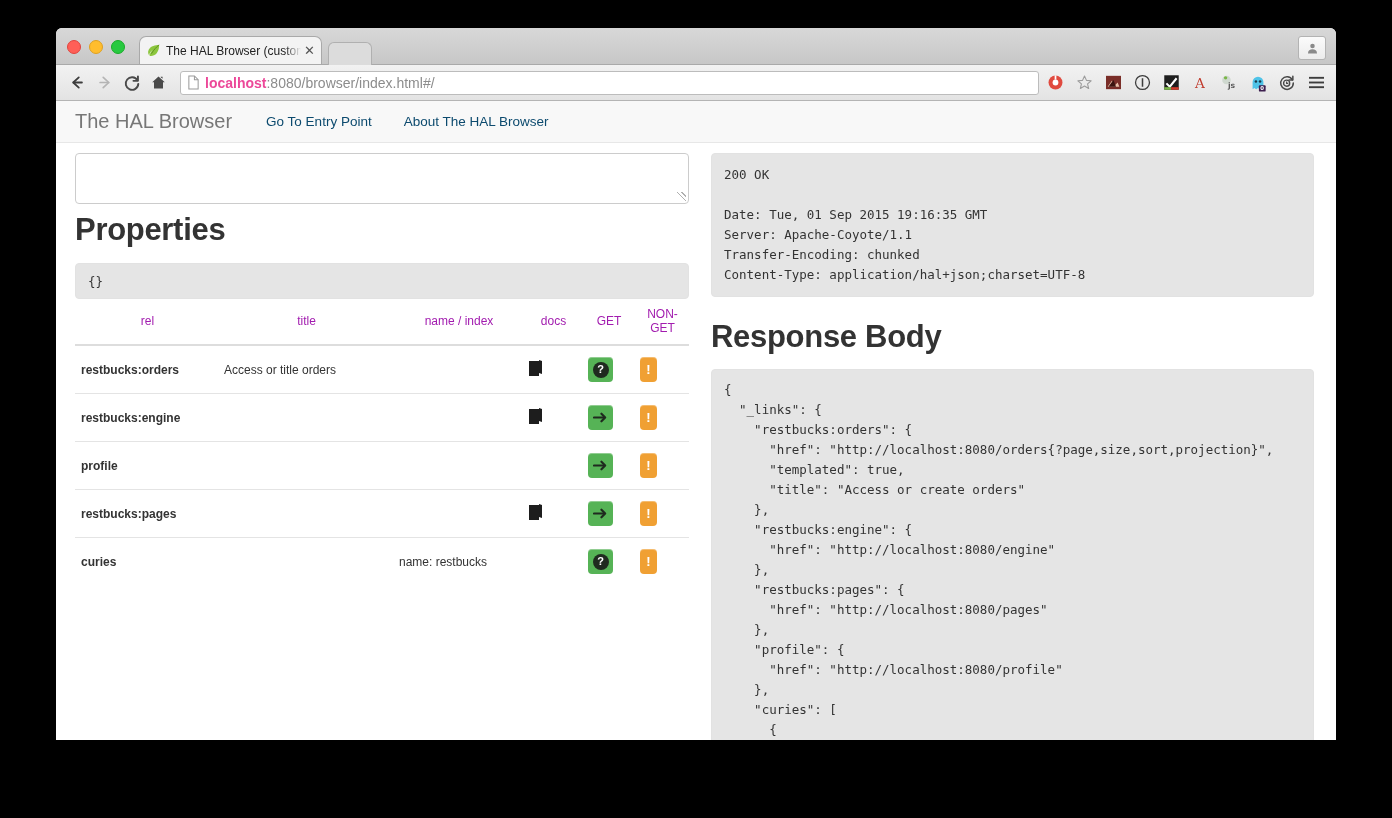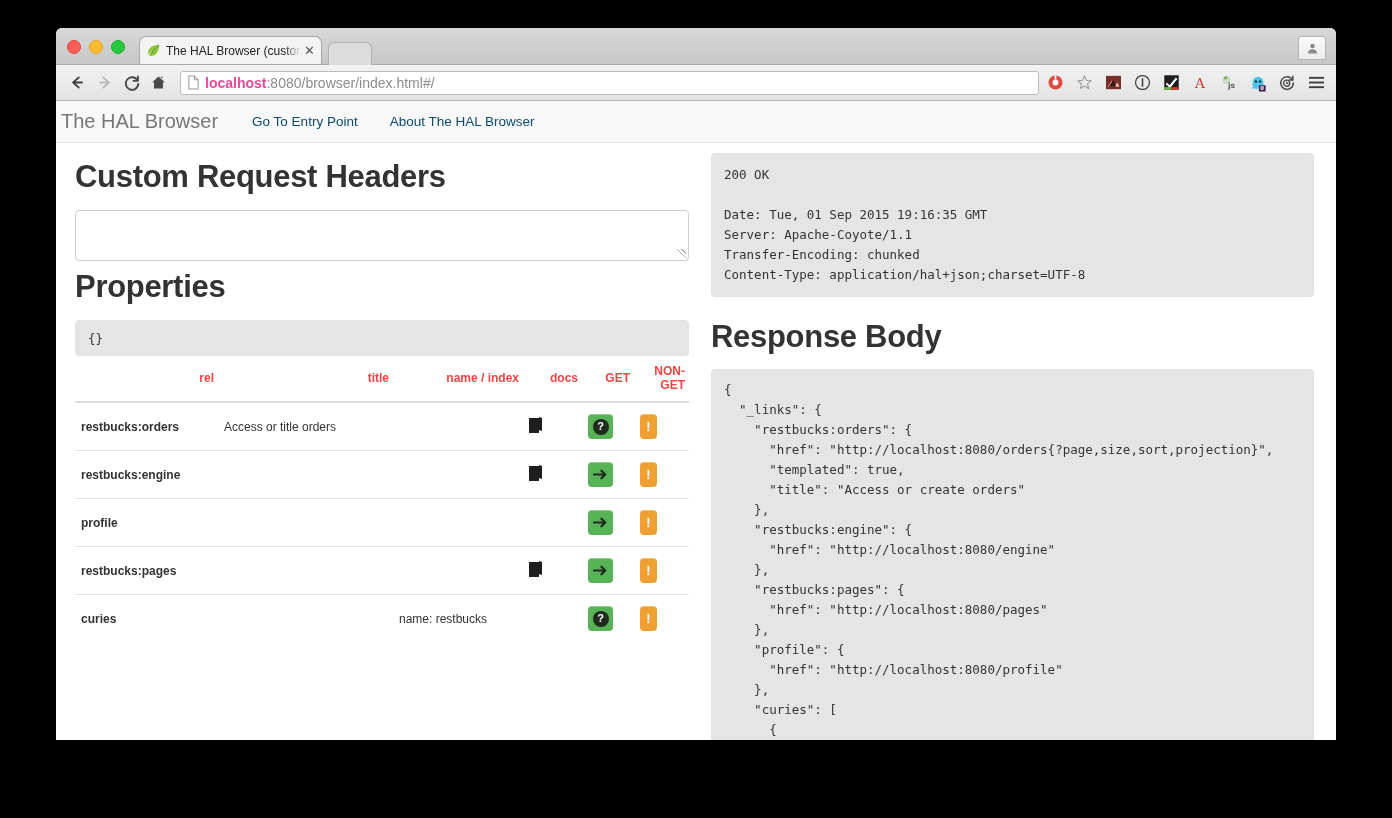--- a/index.html
+++ b/index.html
@@ -66,21 +66,21 @@
     min-width:0;
   }
   .url-text{font-size:14px;color:#8c8c8c;white-space:nowrap;overflow:hidden;}
   .url-text b{color:#ec4899;font-weight:700;}
   .url-icons{display:flex;align-items:center;gap:9px;flex:0 0 auto;padding-right:2px;}
   .ext{width:20px;height:20px;display:flex;align-items:center;justify-content:center;position:relative;}
   
   .page{height:calc(712px - 36px - 36px);background:#fff;overflow:hidden;position:relative;}
   .navbar{
     height:42px;background:#f8f8f8;border-bottom:1px solid #e7e7e7;
-    display:flex;align-items:center;padding-left:5px;box-sizing:border-box;
+    display:flex;align-items:center;padding-left:19px;box-sizing:border-box;
   }
   .brand{font-size:20px;color:#777;font-weight:400;margin-right:34px;}
   .navlink{font-size:13.5px;color:#0c4a6e;margin-right:32px;}
   .content{display:flex;padding:0;height:calc(712px - 36px - 36px - 43px);}
   .col{box-sizing:border-box;}
   .col-left{width:655px;padding:10px 22px 0 19px;}
   .col-right{width:625px;padding:10px 22px 0 0;}
   h1.sec{
     font-size:31px;font-weight:700;color:#333;margin:8px 0 15px 0;letter-spacing:-.3px;
   }
@@ -97,21 +97,21 @@
   }
   pre.codebox{
     margin:0;font-family:"DejaVu Sans Mono",monospace;font-size:12.5px;color:#333;
     background:#e5e5e5;border:1px solid #e2e2e2;border-radius:4px;
     padding:9px 12px;box-sizing:border-box;white-space:pre;overflow:hidden;line-height:20px;
   }
   pre.props{height:36px;padding-top:8px;}
   
   table.links{width:100%;border-collapse:collapse;margin-top:2px;}
   table.links th{
-    text-align:right;font-size:12px;font-weight:700;color:#ef4444;
+    text-align:center;font-size:12px;font-weight:400;color:#a21caf;
     padding:6px 4px 9px 6px;border-bottom:2px solid #dddddd;
   }
   table.links td{
     font-size:12px;color:#333;padding:11px 4px 11px 6px;border-top:1px solid #e4e4e4;
     vertical-align:middle;height:18px;
   }
   table.links tbody tr:first-child td{border-top:none;}
   td.rel{font-weight:700;width:133px;}
   td.title{width:165px;}
   td.name{width:120px;}
@@ -284,21 +284,20 @@
 
     <div class="navbar">
       <span class="brand">The HAL Browser</span>
       <span class="navlink">Go To Entry Point</span>
       <span class="navlink">About The HAL Browser</span>
     </div>
 
     <div class="content">
 
       <div class="col col-left">
-        <h1 class="sec tight">Custom Request Headers</h1>
         <div class="hdrarea">
           <textarea style="width: 100%; height: 100%; border: none; outline: none; resize: none; background: transparent; font-family: &quot;DejaVu Sans Mono&quot;, monospace; font-size: 12.5px; padding: 6px 8px; box-sizing: border-box;" placeholder=""></textarea>
         </div>
 
         <h1 class="sec">Properties</h1>
         <pre class="codebox props">{}</pre>
 
 
         <table class="links">
           <thead>

